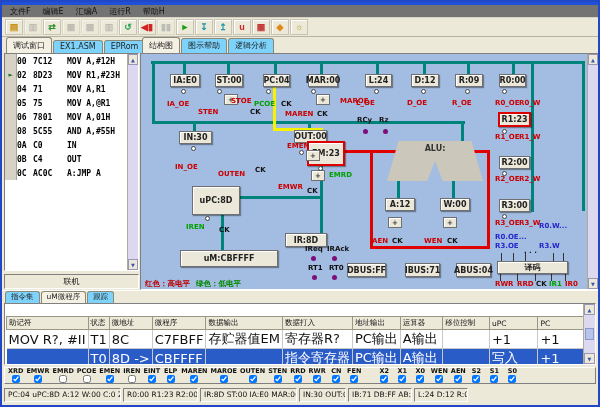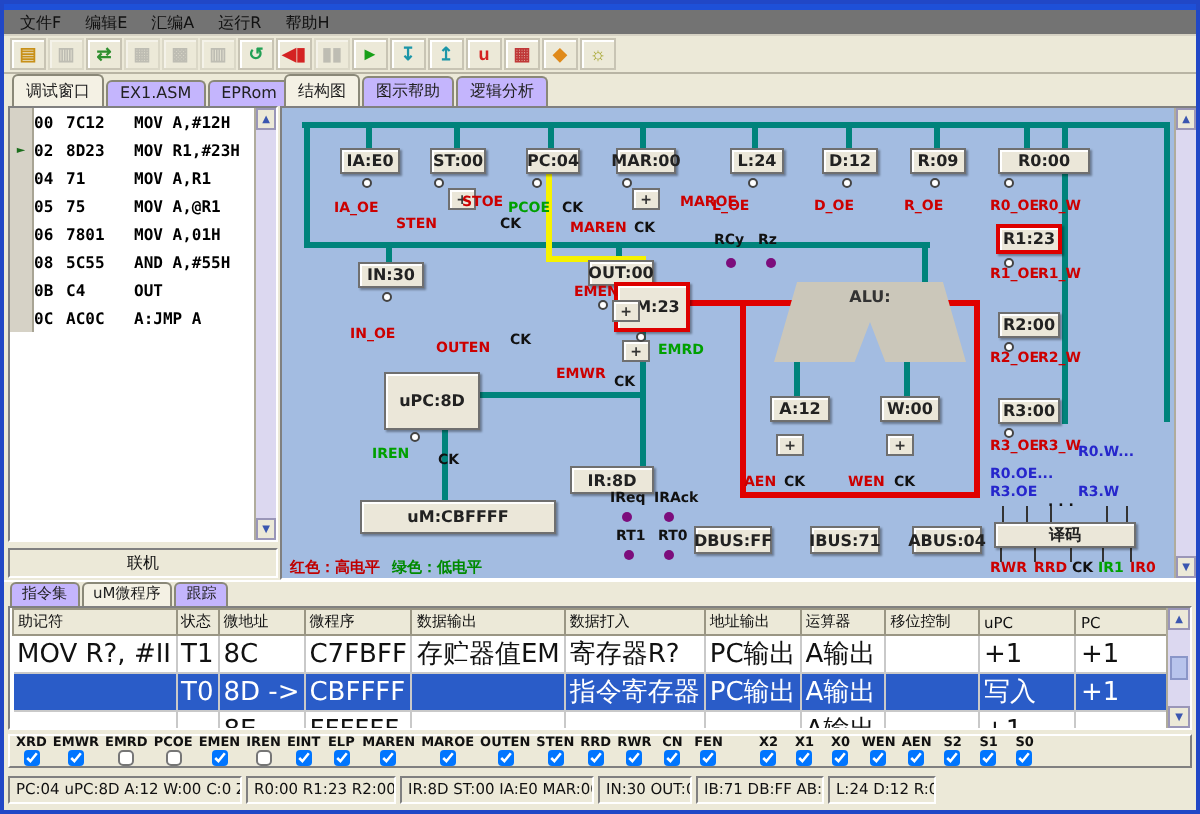--- a/index.html
+++ b/index.html
@@ -11,21 +11,21 @@
   .menubar{height:13px;display:flex;align-items:center;padding-left:2px;background:#737373;border-bottom:1px solid #d6d2c4;}
   .menuitem{font-size:8px;color:#111;padding:0 6px;cursor:default;}
   
   .toolbar{height:19px;display:flex;align-items:center;gap:1px;padding:1px 0 1px 3px;background:#ece9d8;border-bottom:1px solid #b8b4a4;}
   .tbtn{width:18px;height:16px;border:1px solid #c8c4b4;background:#ece9d8;padding:0;display:flex;align-items:center;justify-content:center;
         box-shadow:inset 1px 1px 0 #fff;}
   .tbtn .tglyph{font-size:9px;font-weight:bold;line-height:1;}
   .tbtn.dis{opacity:.45;}
   
   .tabbar{display:flex;align-items:flex-end;height:16px;padding:2px 2px 0 2px;}
-  .tab{font-size:8px;color:#222;background:#c4b5fd;border:1px solid #8a8878;border-bottom:none;border-radius:3px 3px 0 0;
+  .tab{font-size:8px;color:#222;background:#7dd3fc;border:1px solid #8a8878;border-bottom:none;border-radius:3px 3px 0 0;
        padding:1px 6px 2px 6px;margin-right:1px;white-space:nowrap;}
   .tab.active{background:#f4f1e4;position:relative;top:0px;padding-top:2px;z-index:2;}
   
   .main{display:flex;align-items:flex-start;height:253px;}
   .left-panel{width:135px;margin-left:2px;}
   .right-panel{width:459px;margin-left:1px;}
   .sunken{border:1px solid;border-color:#808080 #fff #fff #808080;}
   
   .code-wrap{height:218px;background:#fff;display:flex;overflow:hidden;}
   .code-lines{flex:1;background:#fff;}
@@ -61,21 +61,21 @@
   .alu{position:absolute;left:246px;top:87px;width:96px;height:40px;background:#cbc7ba;
        clip-path:polygon(12% 0,88% 0,100% 100%,58% 100%,50% 50%,42% 100%,0 100%);
        font-size:8px;font-weight:bold;color:#333;text-align:center;padding-top:3px;}
   .legend{position:absolute;left:4px;top:225px;font-size:7.5px;font-weight:bold;}
   .legend .lr{color:#c00000;margin-right:6px;}
   .legend .lg{color:#008a00;}
   
   .btabs{height:13px;display:flex;align-items:flex-end;padding:1px 2px 0 3px;border-top:1px solid #fff;}
   .btabs .tab{font-size:7.5px;padding:0px 5px 1px 5px;}
   .table-wrap{position:relative;height:62px;background:#fff;border:1px solid;border-color:#808080 #fff #fff #808080;margin:0 2px;overflow:hidden;}
-  table.mtable{border-collapse:collapse;position:absolute;left:1px;top:0;table-layout:fixed;}
+  table.mtable{border-collapse:collapse;position:absolute;left:1px;top:12px;table-layout:fixed;}
   .mtable th{background:#ece9d8;border:1px solid #9a9684;font-size:7.5px;font-weight:normal;color:#111;height:13px;padding:0 2px;text-align:left;overflow:hidden;white-space:nowrap;}
   .mtable td{border-right:1px solid #c9c9c9;border-bottom:1px solid #c9c9c9;font-size:13px;color:#111;height:15px;padding:0 2px;overflow:hidden;white-space:nowrap;}
   .mtable tr.sel td{background:#2a5cc8;color:#fff;}
   .tsb{position:absolute;right:0;top:0;width:12px;height:100%;background:#dcd8f0;border-left:1px solid #b0ac9c;display:flex;flex-direction:column;justify-content:space-between;}
   .tsb .sbtn{height:11px;background:#ece9d8;border:1px solid #9a96b8;font-size:5px;color:#3a56b0;display:flex;align-items:center;justify-content:center;}
   .tsb .thumb{height:12px;background:#b8c4ec;border:1px solid #8a96c8;margin:1px;}
   
   .checks{height:17px;margin:2px 2px 0 2px;border:1px solid;border-color:#fff #808080 #808080 #fff;background:#ece9d8;
           display:flex;align-items:center;gap:3px;padding:0 3px;overflow:hidden;}
   .chk{display:flex;flex-direction:column;align-items:center;min-width:15px;}
@@ -234,20 +234,28 @@
 
             <div class="code-line">
               <span class="gut">
                 <span class="arr">►</span>
               </span>
               <span class="addr">08</span>
               <span class="hex">5C55</span>
               <span class="asm">AND A,#55H</span>
             </div>
 
+            <div class="code-line">
+              <span class="gut">
+                <span class="arr">►</span>
+              </span>
+              <span class="addr">0A</span>
+              <span class="hex">C0</span>
+              <span class="asm">IN</span>
+            </div>
 
             <div class="code-line">
               <span class="gut">
                 <span class="arr">►</span>
               </span>
               <span class="addr">0B</span>
               <span class="hex">C4</span>
               <span class="asm">OUT</span>
             </div>
 
@@ -322,21 +330,21 @@
 
           <div class="alu">ALU:</div>
 
           <div class="bx" style="left:29px;top:20px;width:30px;height:13px">IA:E0</div>
           <div class="bx" style="left:74px;top:20px;width:28px;height:13px">ST:00</div>
           <div class="bx" style="left:122px;top:20px;width:27px;height:13px">PC:04</div>
           <div class="bx" style="left:167px;top:20px;width:30px;height:13px">MAR:00</div>
           <div class="bx" style="left:224px;top:20px;width:27px;height:13px">L:24</div>
           <div class="bx" style="left:270px;top:20px;width:28px;height:13px">D:12</div>
           <div class="bx" style="left:314px;top:20px;width:28px;height:13px">R:09</div>
-          <div class="bx" style="left:358px;top:20px;width:46px;height:13px">R0:00</div>
+          <div class="bx" style="left:358px;top:20px;width:27px;height:13px">R0:00</div>
           <div class="bx hot" style="left:357px;top:58px;width:33px;height:15px">R1:23</div>
           <div class="bx" style="left:358px;top:102px;width:31px;height:13px">R2:00</div>
           <div class="bx" style="left:358px;top:145px;width:31px;height:13px">R3:00</div>
           <div class="bx" style="left:38px;top:77px;width:33px;height:13px">IN:30</div>
           <div class="bx" style="left:153px;top:76px;width:33px;height:13px">OUT:00</div>
           <div class="bx hot" style="left:166px;top:87px;width:38px;height:25px">EM:23</div>
           <div class="bx" style="left:51px;top:132px;width:48px;height:29px">uPC:8D</div>
           <div class="bx" style="left:39px;top:196px;width:98px;height:17px">uM:CBFFFF</div>
           <div class="bx" style="left:144px;top:179px;width:42px;height:14px">IR:8D</div>
           <div class="bx" style="left:244px;top:144px;width:30px;height:13px">A:12</div>

